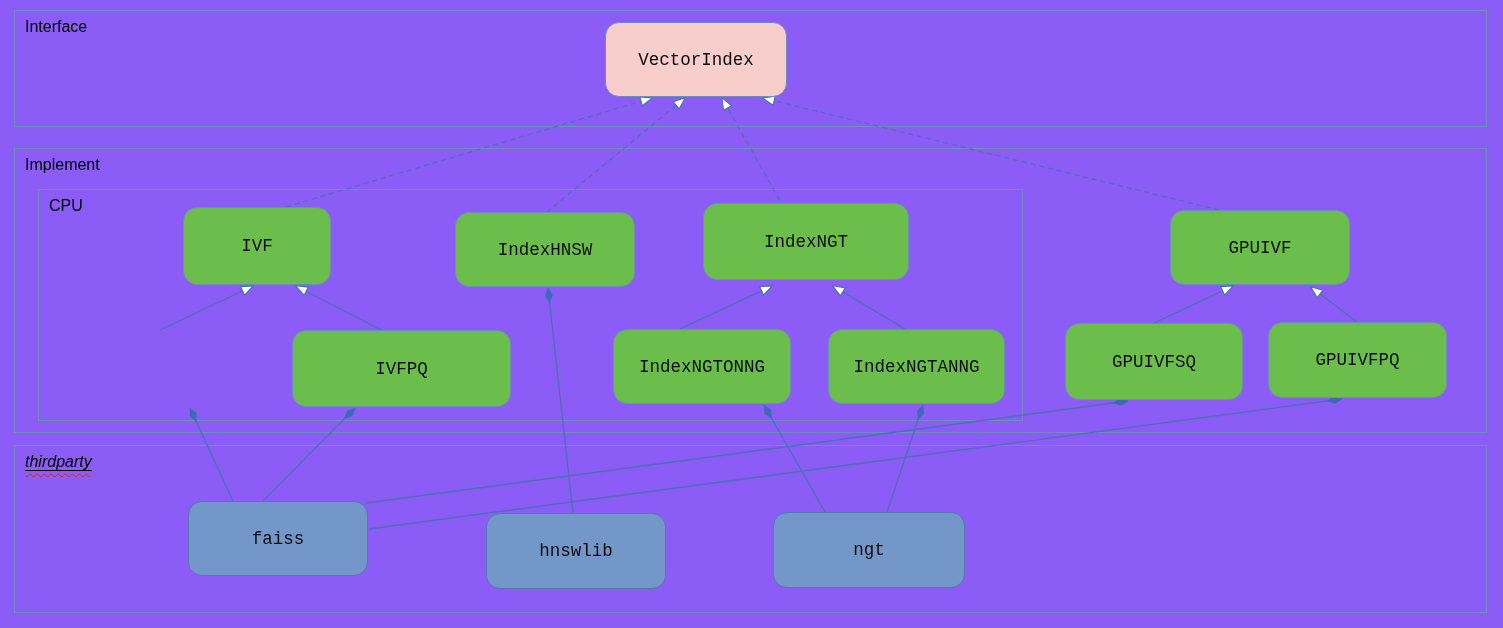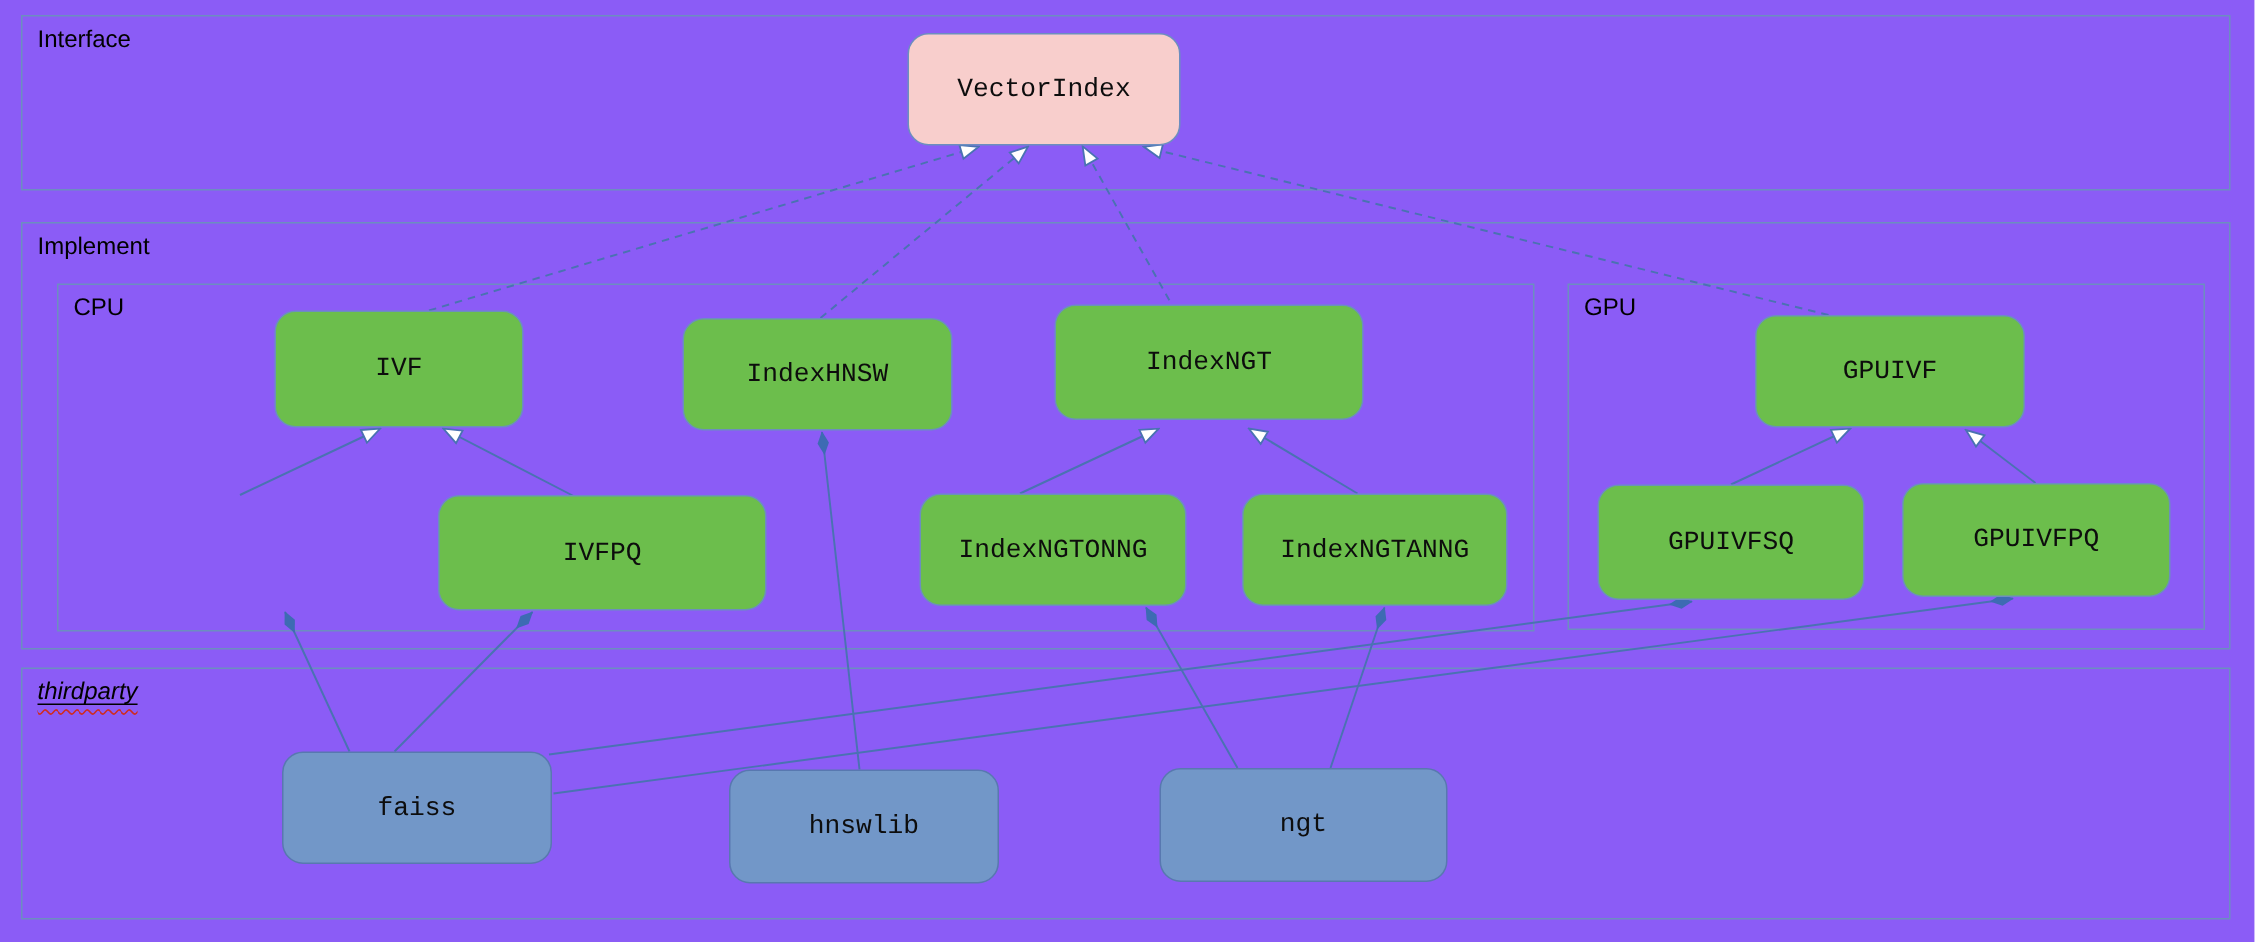--- a/index.html
+++ b/index.html
@@ -49,23 +49,20 @@
   </div>
 
   <div class="container" style="left:14px;top:148px;width:1473px;height:285px">
     <span class="clabel">Implement</span>
   </div>
 
   <div class="container" style="left:38px;top:189px;width:985px;height:232px">
     <span class="clabel">CPU</span>
   </div>
 
-  <div class="container" style="left:1045px;top:189px;width:425px;height:231px">
-    <span class="clabel">GPU</span>
-  </div>
 
   <div class="container" style="left:14px;top:445px;width:1473px;height:168px">
     <span class="clabel squiggle"><span class="plainline">thirdparty</span></span>
   </div>
 
   <svg id="edge-layer" width="1503" height="628" viewBox="0 0 1503 628">
       <defs>
         <marker id="m-tri" viewBox="0 0 14 12" refX="12.5" refY="6" markerWidth="14" markerHeight="12" orient="auto" markerUnits="userSpaceOnUse">
           <path d="M1,1.3 L13,6 L1,10.7 Z" fill="#ffffff" stroke="#4a72b2" stroke-width="1.2"></path>
         </marker>
@@ -89,21 +86,21 @@
       <line x1="369" y1="529" x2="1342" y2="399" stroke="#4a72b2" stroke-width="1.3" marker-end="url(#m-dia)"></line>
       <line x1="573" y1="513" x2="548" y2="288" stroke="#4a72b2" stroke-width="1.3" marker-end="url(#m-dia)"></line>
       <line x1="825" y1="512" x2="764" y2="405" stroke="#4a72b2" stroke-width="1.3" marker-end="url(#m-dia)"></line>
       <line x1="887" y1="512" x2="923" y2="405" stroke="#4a72b2" stroke-width="1.3" marker-end="url(#m-dia)"></line>
     </svg>
 
   <div class="node pink" style="left:605px;top:22px;width:182px;height:75px">
     <span>VectorIndex</span>
   </div>
 
-  <div class="node green" style="left:183px;top:207px;width:166px;height:78px">
+  <div class="node green" style="left:183px;top:207px;width:148px;height:78px">
     <span>IVF</span>
   </div>
 
   <div class="node green" style="left:455px;top:212px;width:180px;height:75px">
     <span>IndexHNSW</span>
   </div>
 
   <div class="node green" style="left:703px;top:203px;width:206px;height:77px">
     <span>IndexNGT</span>
   </div>

